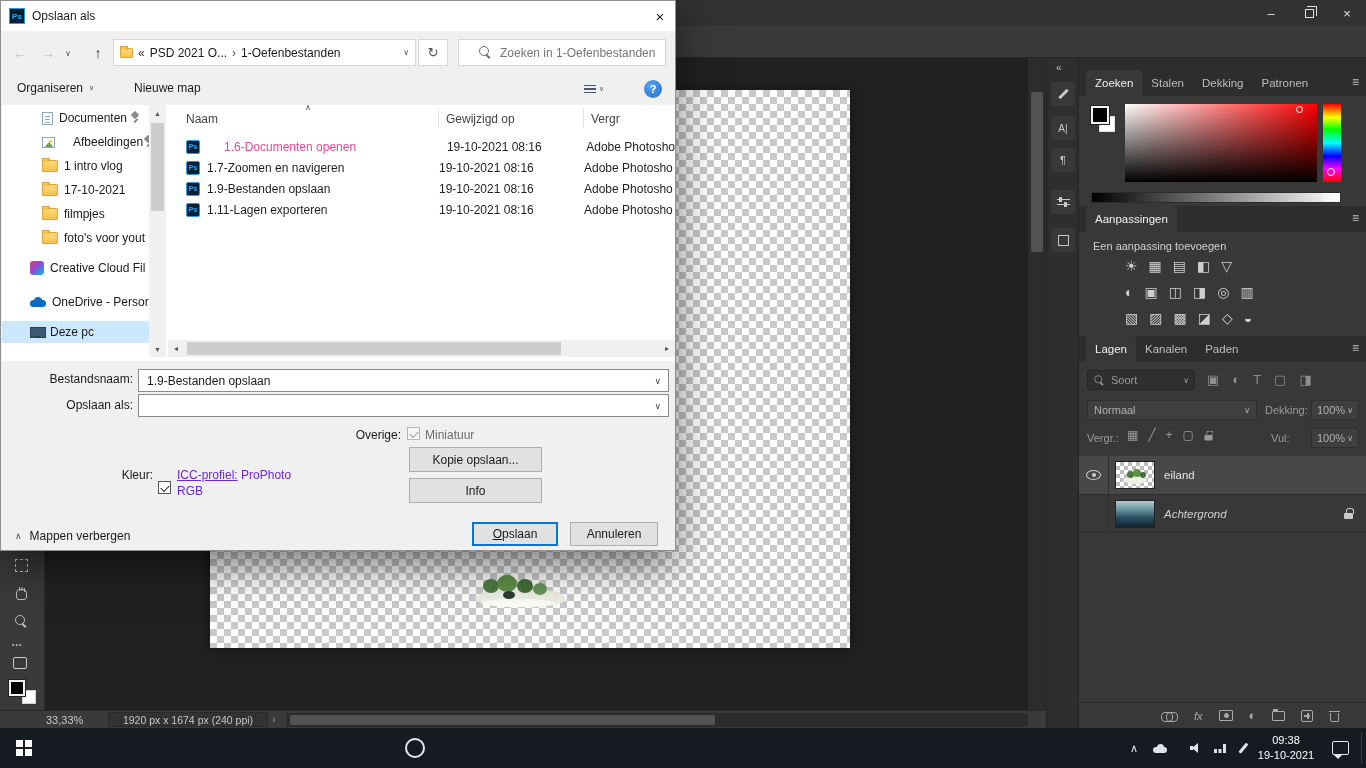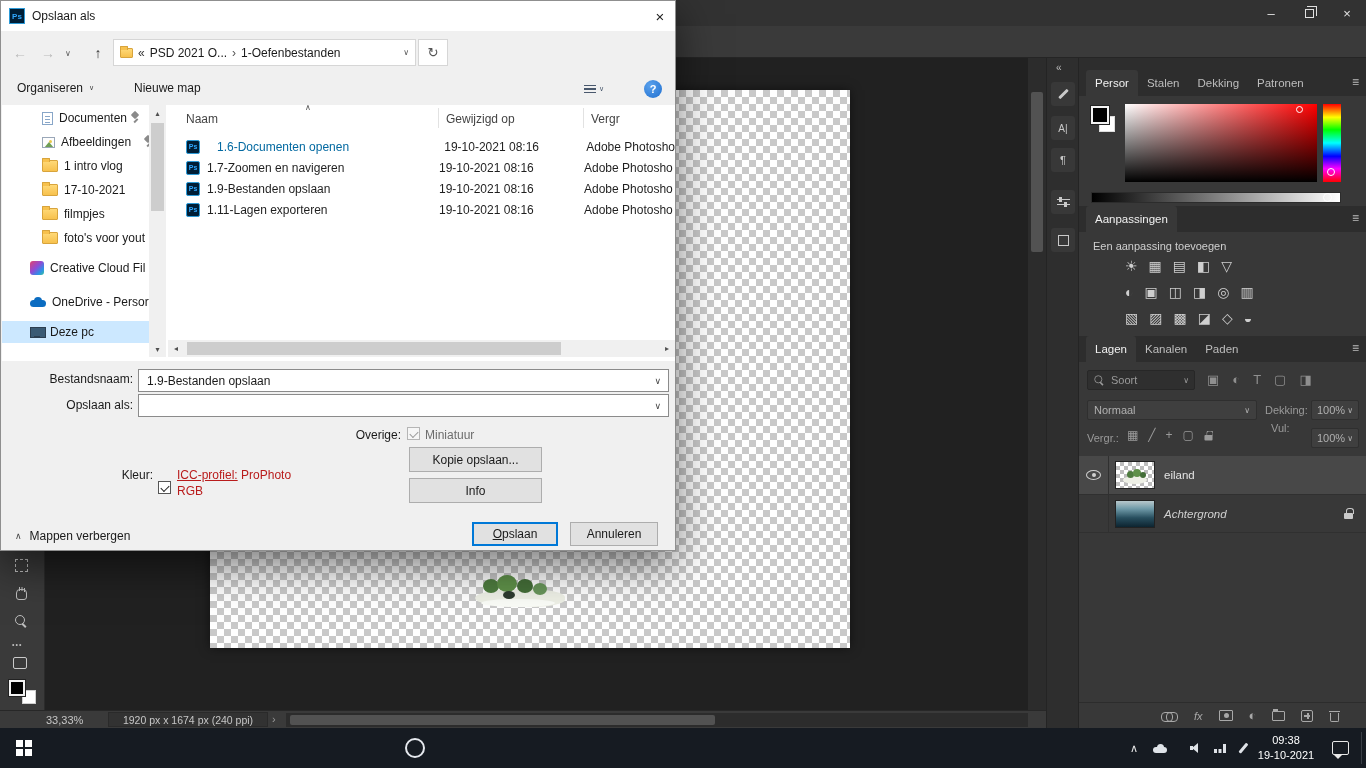--- a/index.html
+++ b/index.html
@@ -93,21 +93,21 @@
   .navbtn.disabled { color:#b9b9b9; }
   .whitebox { background:#fff; border:1px solid #d6d6d6; }
   .placeholder { color:#767676; }
   .btn { background:#e1e1e1; border:1px solid #adadad; color:#1a1a1a; font-size:12px; text-align:center; }
   .btn.default { border:2px solid #0078d7; }
   .combo { background:#fff; border:1px solid #8b8b8b; }
   .combo-arrow { color:#444; font-size:9px; }
   .cb { width:13px; height:13px; background:#fff; border:1px solid #555; position:relative; color:#222; }
   .cb::after { content:""; position:absolute; left:2px; top:2.5px; width:7px; height:4px; border-left:1.8px solid currentColor; border-bottom:1.8px solid currentColor; transform:rotate(-45deg); }
   .cb.disabled { border-color:#b5b5b5; background:#f6f6f6; color:#9a9a9a; }
-  .linktext { color:#b91c1c; }
+  .linktext { color:#6d28d9; }
   .uline { text-decoration:underline; }
   .hdr-sep { width:1px; background:#e2e2e2; }
   .sb-thumb { background:#cdcdcd; }
   .sb-arrow { color:#505050; font-size:8px; }
 
   
   .i-doc { width:11px; height:13px; background:#fff; border:1px solid #88a6c8; position:relative; display:inline-block; }
   .i-doc::after { content:""; position:absolute; left:2px; top:3px; width:5px; height:1px; background:#88a6c8; box-shadow:0 3px 0 #88a6c8, 0 6px 0 #88a6c8; }
   .i-pic { width:13px; height:11px; background:#fdfdfd; border:1px solid #9aa7b8; position:relative; overflow:hidden; display:inline-block; }
   .i-pic::after { content:""; position:absolute; left:1px; bottom:-1px; border-left:5px solid transparent; border-right:5px solid transparent; border-bottom:6px solid #6f9e55; }
@@ -245,21 +245,21 @@
         <span class="i-sliders"></span>
       </div>
     <div class="abs ctr strip-tile" style="left:4px;top:170px">
         <span class="i-square"></span>
       </div>
   </div>
 
   <div class="abs ps-panels" style="left:1078px;top:58px;width:288px;height:670px">
 
     <div class="abs tabbar flexc" style="left:0;top:12px;width:288px;height:26px;padding-left:7px">
-      <div class="ptab active">Persor</div>
+      <div class="ptab active">Zoeken</div>
       <div class="ptab">Stalen</div>
       <div class="ptab">Dekking</div>
       <div class="ptab">Patronen</div>
       <div class="abs pmenu" style="right:8px;top:5px">≡</div>
     </div>
 
     <div class="abs panel-body" style="left:0;top:38px;width:288px;height:110px">
       <div class="abs" style="left:20px;top:20px;width:16px;height:16px;background:#fff;border:1px solid #ddd"></div>
       <div class="abs" style="left:12px;top:10px;width:18px;height:18px;background:#000;border:2px solid #f2f2f2;box-shadow:0 0 0 1px #222"></div>
       <div class="abs" style="left:46px;top:8px;width:192px;height:78px;background:linear-gradient(to bottom,rgba(0,0,0,0),#000),linear-gradient(to right,#fff,#f00)">
@@ -338,21 +338,21 @@
       </div>
 
       <div class="abs dim" style="left:8px;top:70px;font-size:11px">Vergr.:</div>
       <div class="abs flexc" style="left:48px;top:66px;gap:10px;color:#9a9a9a;font-size:12px">
         <span>▦</span>
         <span>╱</span>
         <span>+</span>
         <span>▢</span>
         <span class="i-lock" style="transform:scale(.9)"></span>
       </div>
-      <div class="abs dim" style="left:192px;top:60px;font-size:11px">Vul:</div>
+      <div class="abs dim" style="left:192px;top:70px;font-size:11px">Vul:</div>
       <div class="abs flexc pdrop" style="left:232px;top:66px;width:48px;height:20px;padding:0 5px">
         <span>100%</span>
         <span style="margin-left:auto;font-size:8px">∨</span>
       </div>
 
       <div class="abs flexc" style="left:0;top:94px;width:288px;height:38px;background:#484848">
         <div class="ctr" style="width:30px;height:38px;border-right:1px solid #303030;color:#d0d0d0">
             <span class="i-eye"></span>
           </div>
         <div class="checker-sm" style="width:40px;height:28px;margin-left:6px;position:relative;border:1px solid #222">
@@ -412,20 +412,24 @@
       <span class="i-folder-y small"></span>
       <span style="color:#333">«</span>
       <span style="color:#1a1a1a">PSD 2021 O...</span>
       <span style="color:#555">›</span>
       <span style="color:#1a1a1a">1-Oefenbestanden</span>
       <span style="margin-left:auto;font-size:8px;color:#555">∨</span>
     </div>
     <div class="abs whitebox ctr" style="left:417px;top:38px;width:30px;height:27px;color:#555;font-size:13px">
         <span>↻</span>
       </div>
+    <div class="abs whitebox flexc" style="left:457px;top:38px;width:208px;height:27px;padding-left:20px;gap:8px">
+      <span class="i-mag" style="color:#6d6d6d"></span>
+      <span class="placeholder">Zoeken in 1-Oefenbestanden</span>
+    </div>
 
     <div class="abs flexc" style="left:16px;top:76px;height:22px;gap:6px">
       <span>Organiseren</span>
       <span style="font-size:7px;color:#444">∨</span>
     </div>
     <div class="abs flexc" style="left:133px;top:76px;height:22px">
       <span>Nieuwe map</span>
     </div>
     <div class="abs flexc" style="left:583px;top:78px;height:20px;gap:3px;color:#49586d">
       <span style="width:12px;height:9px;background:repeating-linear-gradient(to bottom,#49586d 0 1.5px,transparent 1.5px 3.5px)"></span>
@@ -436,21 +440,21 @@
       </div>
 
     <div class="abs" style="left:1px;top:104px;width:673px;height:256px;background:#fff">
 
       
       <div class="abs flexc" style="left:40px;top:2px;width:108px;height:22px;gap:6px">
         <span class="i-doc"></span>
         <span>Documenten</span>
       </div>
       <div class="abs i-pin" style="left:128px;top:7px"></div>
-      <div class="abs flexc" style="left:40px;top:26px;width:108px;height:22px;gap:6px">
+      <div class="abs flexc" style="left:40px;top:26px;width:108px;height:22px;gap:18px">
         <span class="i-pic"></span>
         <span>Afbeeldingen</span>
       </div>
       <div class="abs i-pin" style="left:128px;top:31px"></div>
       <div class="abs flexc" style="left:40px;top:50px;width:108px;height:22px;gap:6px">
         <span class="i-folder-y"></span>
         <span>1 intro vlog</span>
       </div>
       <div class="abs flexc" style="left:40px;top:74px;width:108px;height:22px;gap:6px">
         <span class="i-folder-y"></span>
@@ -496,21 +500,21 @@
       <div class="abs" style="left:444px;top:7px;color:#444">Gewijzigd op</div>
       <div class="abs" style="left:589px;top:7px;color:#444">Vergr</div>
       <div class="abs hdr-sep" style="left:436px;top:3px;height:20px"></div>
       <div class="abs hdr-sep" style="left:581px;top:3px;height:20px"></div>
 
       
       <div class="abs flexc" style="left:184px;top:31px;width:489px;height:21px;overflow:hidden">
         <span class="ctr psfile14" style="flex:none">
             <span>Ps</span>
           </span>
-        <span style="margin-left:17px;width:232px;color:#0369a1">1.6-Documenten openen</span>
+        <span style="margin-left:24px;width:232px;color:#ec4899">1.6-Documenten openen</span>
         <span style="width:145px;color:#1f1f1f">19-10-2021 08:16</span>
         <span style="color:#1f1f1f;white-space:nowrap">Adobe Photosho</span>
       </div>
       <div class="abs flexc" style="left:184px;top:52px;width:489px;height:21px;overflow:hidden">
         <span class="ctr psfile14" style="flex:none">
             <span>Ps</span>
           </span>
         <span style="margin-left:7px;width:232px;color:#1f1f1f">1.7-Zoomen en navigeren</span>
         <span style="width:145px;color:#1f1f1f">19-10-2021 08:16</span>
         <span style="color:#1f1f1f;white-space:nowrap">Adobe Photosho</span>

